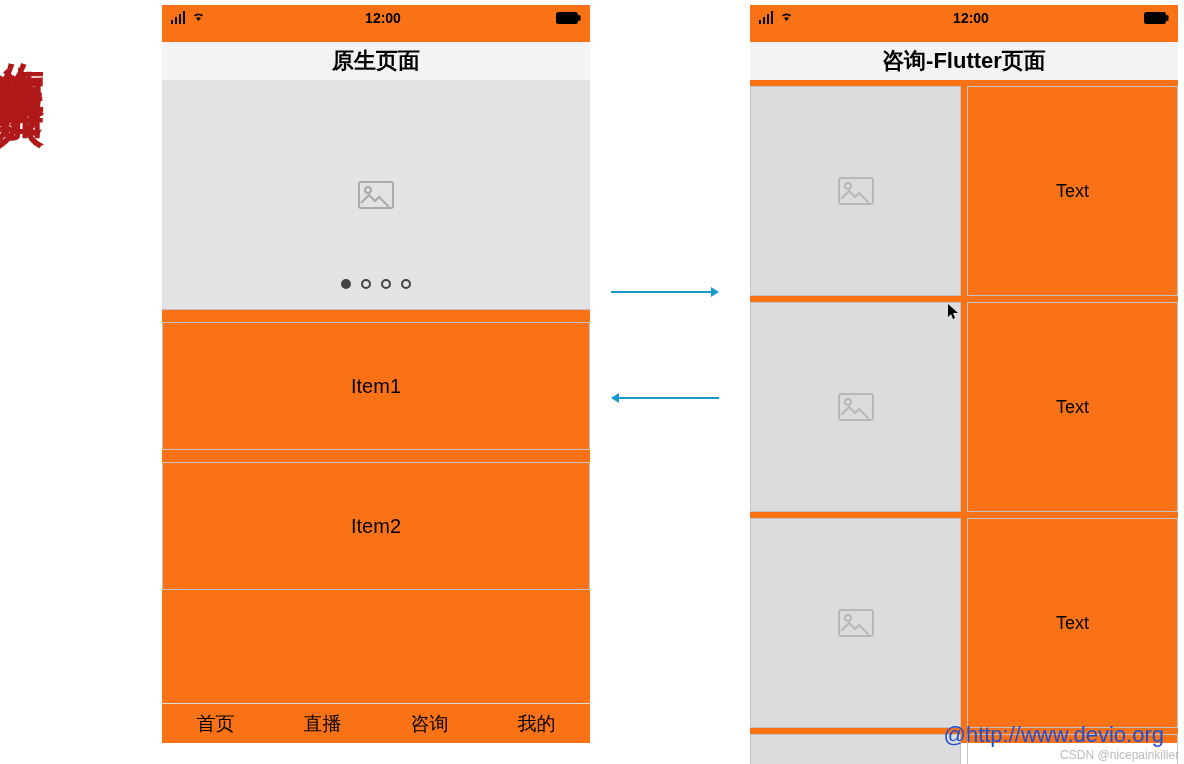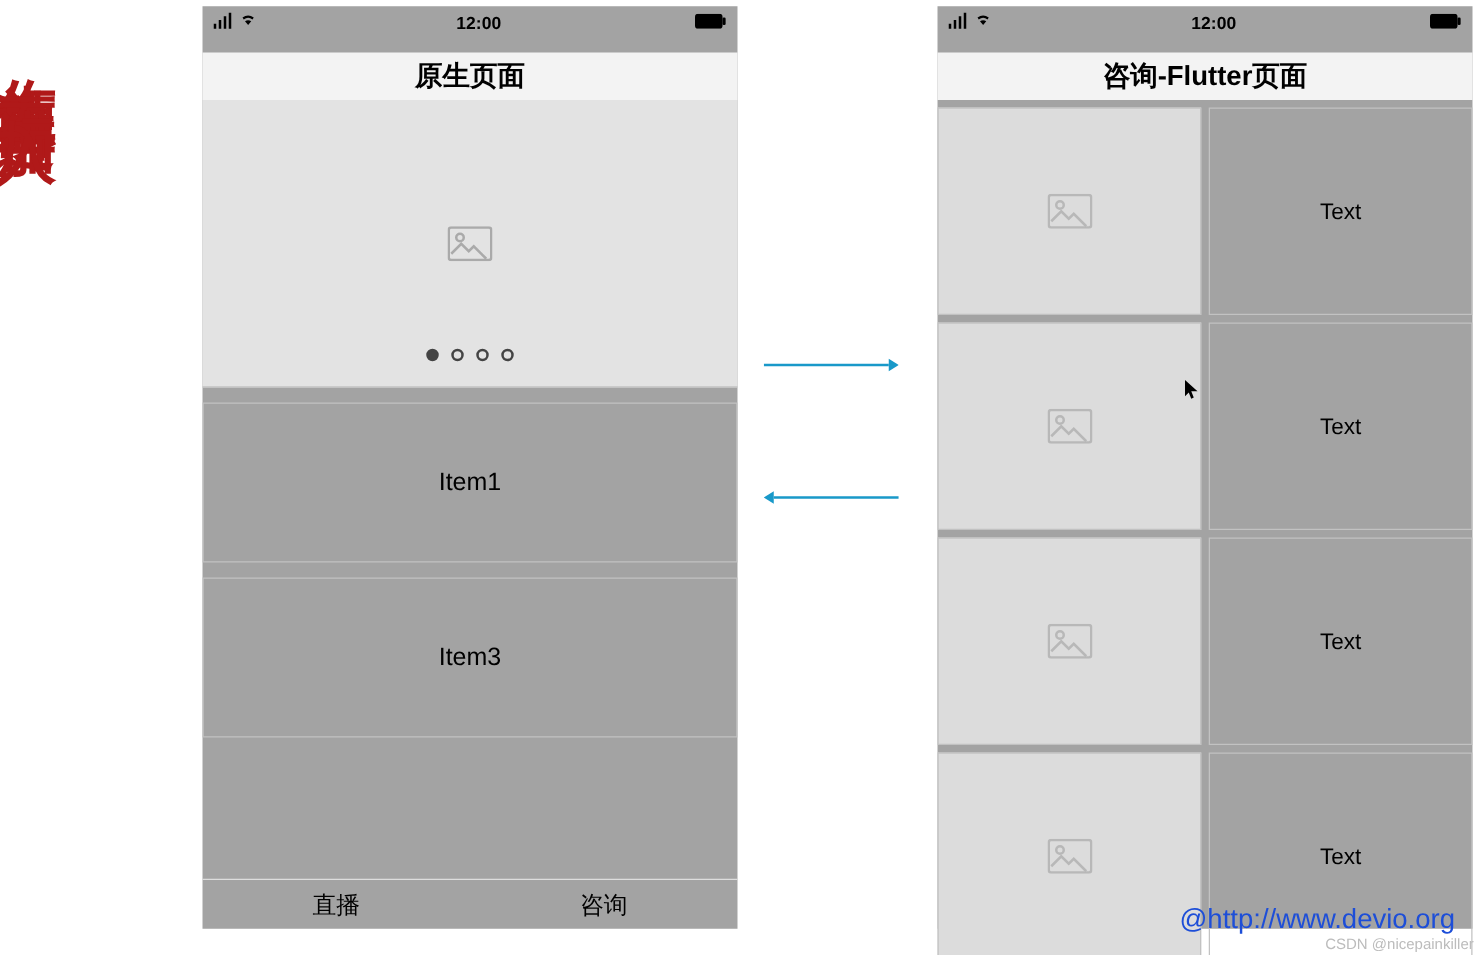--- a/index.html
+++ b/index.html
@@ -1,20 +1,20 @@
 <!DOCTYPE html>
 <html><head>
   <meta charset="utf-8">
   <style>
     * { box-sizing: border-box; margin: 0; padding: 0; }
     body { width: 1184px; height: 764px; font-family: Arial, "Microsoft YaHei", sans-serif; background: #fff; position: relative; }
     
     .sidebar-text { position: absolute; left: 5px; top: 24px; color: #b01919; font-size: 48px; font-weight: 600; line-height: 1.45; writing-mode: vertical-rl; text-orientation: upright; letter-spacing: 4px; width: 50px; }
     
-    .phone { position: absolute; width: 428px; height: 738px; background: #a3a3a3; }
+    .phone { position: absolute; width: 428px; height: 738px; background: #f97316; }
     .phone-left { left: 162px; top: 5px; }
     .phone-right { left: 750px; top: 5px; }
     
     .status-bar { height: 25px; display: flex; align-items: center; justify-content: space-between; padding: 0 8px; }
     .status-left svg, .status-right svg { vertical-align: middle; }
     .status-time { font-size: 14px; font-weight: 600; }
     
     .title-bar { height: 38px; background: #f3f3f3; display: flex; align-items: center; justify-content: center; font-size: 22px; font-weight: 600; margin-top: 12px; }
     
     .banner { height: 230px; background: #e3e3e3; display: flex; align-items: center; justify-content: center; position: relative; border-bottom: 1px solid #c2c2c2; }
@@ -22,21 +22,21 @@
     
     .dots { position: absolute; bottom: 20px; left: 50%; transform: translateX(-50%); display: flex; gap: 10px; }
     .dot { width: 10px; height: 10px; border-radius: 50%; border: 2px solid #444; }
     .dot.filled { background: #444; }
     
     .list-item { height: 128px; margin-top: 12px; border: 1px solid #c2c2c2; display: flex; align-items: center; justify-content: center; font-size: 20px; text-align: right; }
     
     .tab-bar { position: absolute; bottom: 0; left: 0; right: 0; height: 40px; display: flex; border-top: 1px solid #ddd; }
     .tab { flex: 1; display: flex; align-items: center; justify-content: center; font-size: 19px; }
     
-    .grid-row { display: flex; height: 166px; margin-top: 6px; }
+    .grid-row { display: flex; height: 210px; margin-top: 6px; }
     .grid-img { flex: 1; background: #dcdcdc; display: flex; align-items: center; justify-content: center; border: 1px solid #c2c2c2; margin-right: 6px; }
     .grid-text { flex: 1; border: 1px solid #c2c2c2; display: flex; align-items: center; justify-content: center; font-size: 18px; }
     
     .arrow { position: absolute; width: 108px; }
     .arrow-right { left: 611px; top: 286px; }
     .arrow-left { left: 611px; top: 392px; }
     
     .watermark-url { position: absolute; right: 20px; bottom: 16px; font-size: 22px; color: #1d4ed8; }
     .watermark-csdn { position: absolute; right: 5px; bottom: 2px; font-size: 12px; color: #bcbcbc; }
     
@@ -71,24 +71,26 @@
         <path d="M3 22l8-8 6 6 4-4 10 10" fill="none" stroke="#aaa" stroke-width="2"></path>
       </svg>
     <div class="dots">
       <span class="dot filled"></span>
       <span class="dot"></span>
       <span class="dot"></span>
       <span class="dot"></span>
     </div>
   </div>
   <div class="list-item">Item1</div>
-  <div class="list-item">Item3</div>
+  <div class="list-item">Item2</div>
   <div class="tab-bar">
+    <div class="tab">首页</div>
     <div class="tab">直播</div>
     <div class="tab">咨询</div>
+    <div class="tab">我的</div>
   </div>
 </div>
 
 <div class="phone phone-right">
   <div class="status-bar">
     <span class="status-left">
       <svg width="40" height="14" viewBox="0 0 40 14">
           <path d="M1 13V9h2v4H1zm4 0V6h2v7H5zm4 0V3h2v10H9zm4 0V0h2v13h-2z" fill="#000"></path>
           <path d="M24 4a8 8 0 019 0l-1 1.5a6 6 0 00-7 0L24 4zm2 3a5 5 0 015 0l-2.5 3L26 7z" fill="#000"></path>
         </svg>

